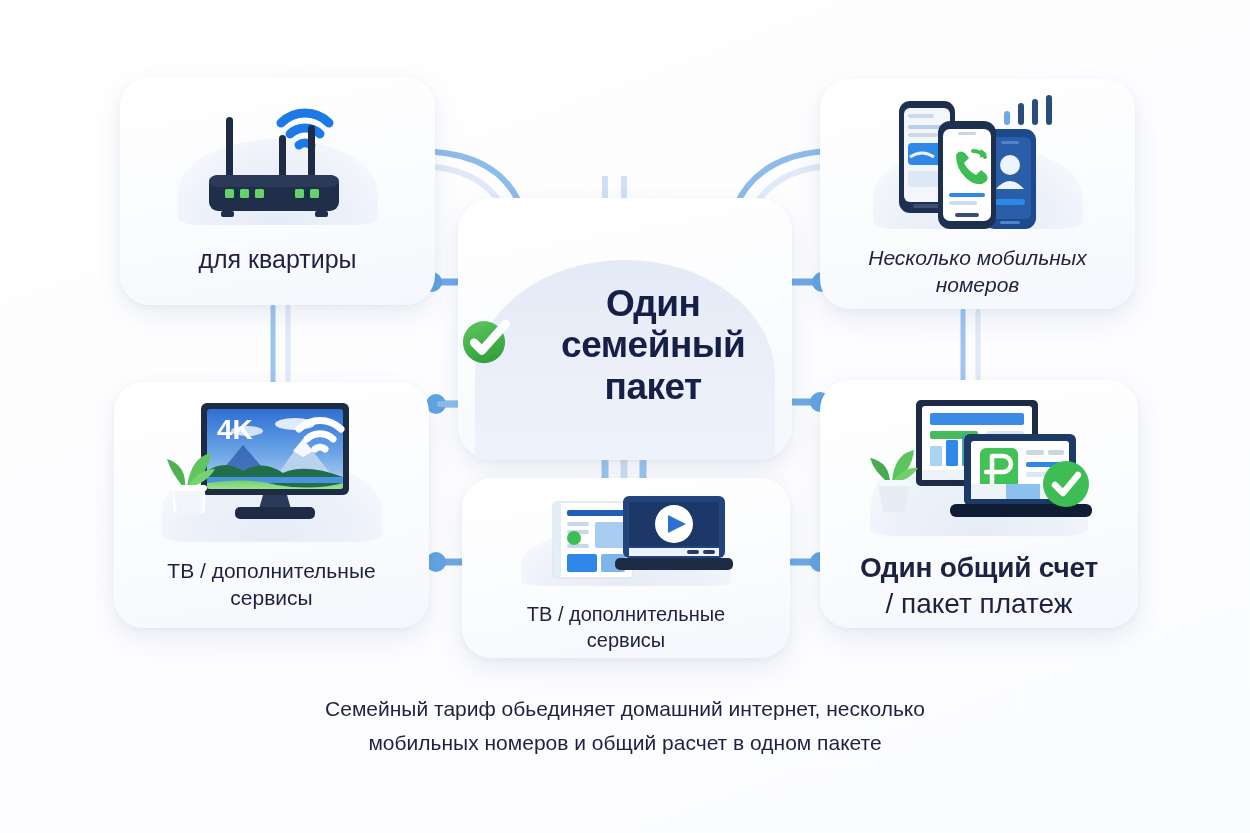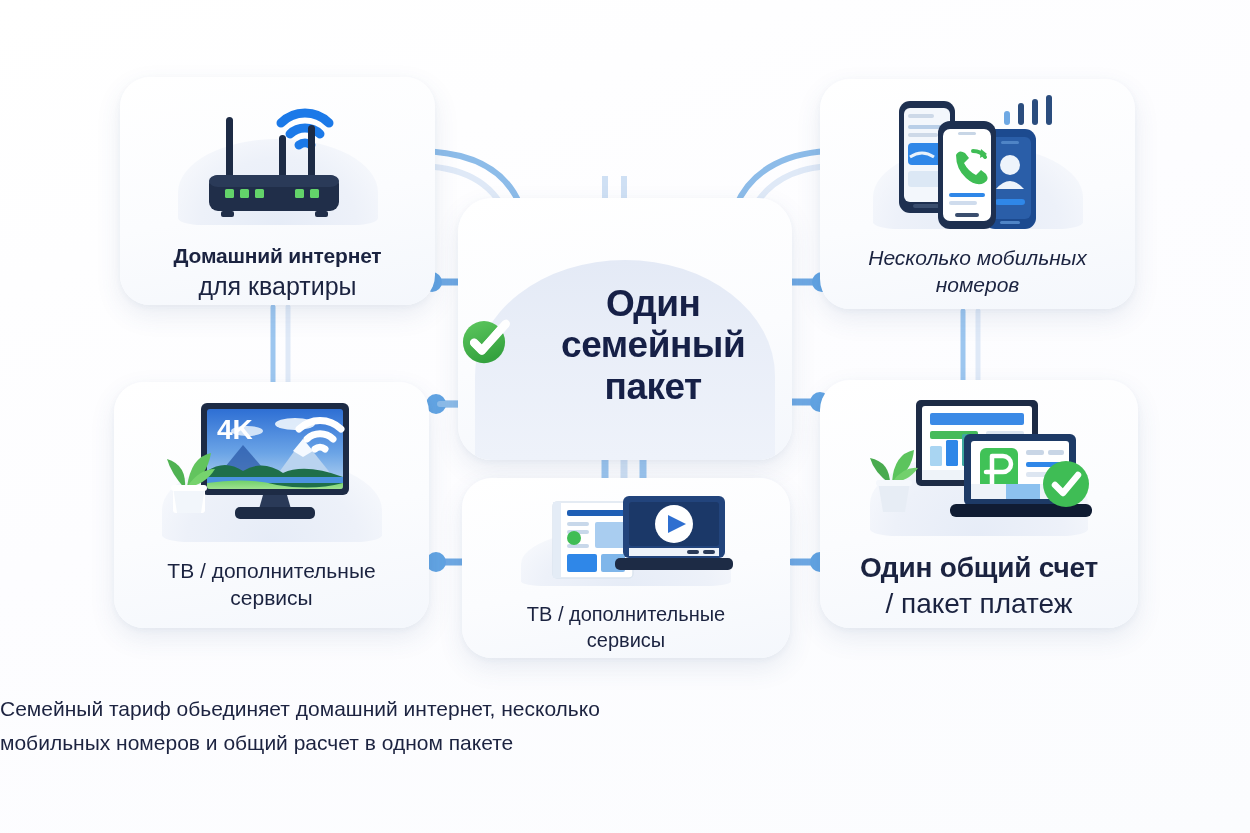--- a/index.html
+++ b/index.html
@@ -118,21 +118,21 @@
   #card-bill .art { height: 152px; margin-top: 10px; }
   #card-bill .dome { width: 218px; height: 84px; bottom: 6px; }
   #card-bill .label { margin-top: 8px; font-size: 28px; }
   #card-bill .l1 { font-weight: bold; letter-spacing: -0.2px; }
   #card-bill .l2 { font-weight: normal; }
 
   
   #caption {
     position: absolute;
     left: 0; right: 0; top: 692px;
-    text-align: left;
+    text-align: center;
     color: #1c2340;
     font-size: 21px;
     line-height: 1.62;
     font-weight: 500;
   }
   #caption span { display: block; }
 </style>
 </head>
 <body>
 
@@ -226,21 +226,20 @@
         <rect x="77" y="100" width="9" height="9" rx="1.5" fill="#63d36a"></rect>
         <rect x="92" y="100" width="9" height="9" rx="1.5" fill="#63d36a"></rect>
         <rect x="132" y="100" width="9" height="9" rx="1.5" fill="#63d36a"></rect>
         <rect x="147" y="100" width="9" height="9" rx="1.5" fill="#63d36a"></rect>
 
         <rect x="58" y="122" width="13" height="6" rx="2" fill="#202e49"></rect>
         <rect x="152" y="122" width="13" height="6" rx="2" fill="#202e49"></rect>
       </svg>
     </div>
     <div class="label">
-      <span class="l1">Домашний интернет</span>
       <span class="l2">для квартиры</span>
     </div>
   </div>
 
   <div class="card" id="card-mobile">
     <div class="art">
       <div class="dome"></div>
       <svg width="250" height="150" viewBox="0 0 250 150" style="position:relative;z-index:2;">
 
         <rect x="151" y="26" width="6" height="14" rx="3" fill="#6fa9e4"></rect>

